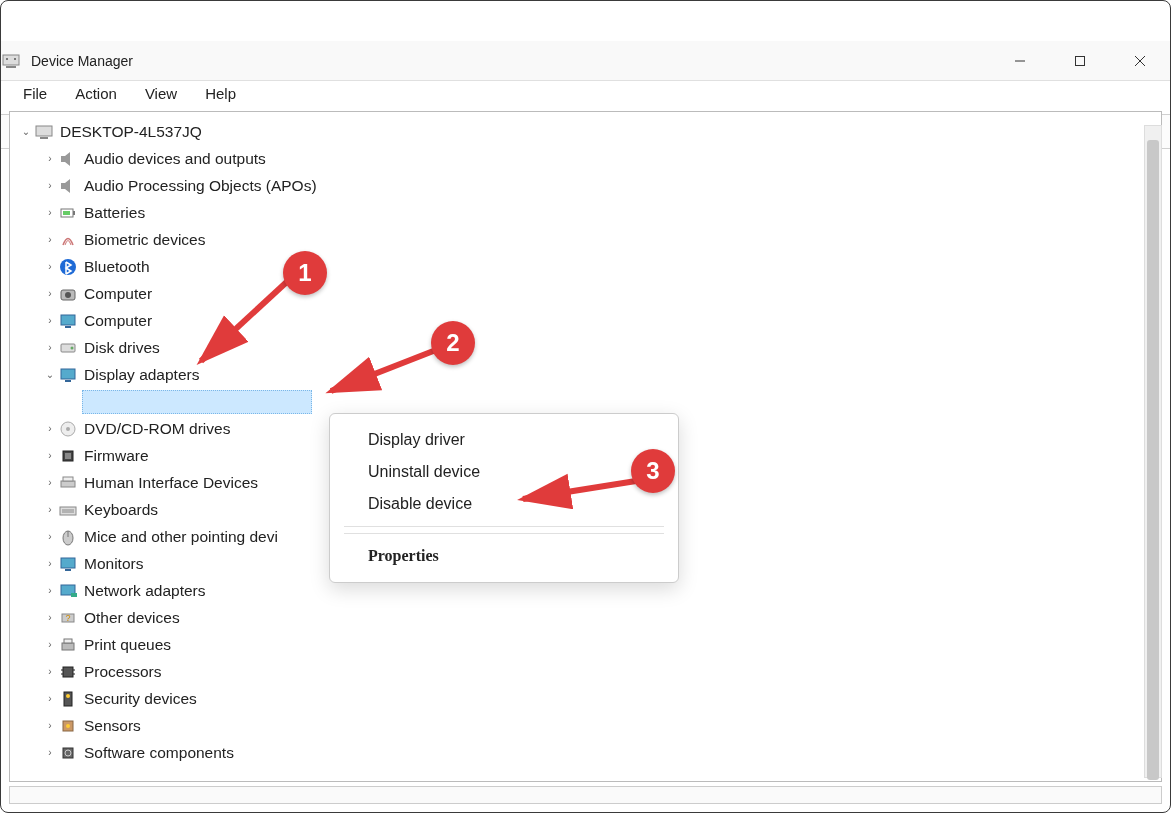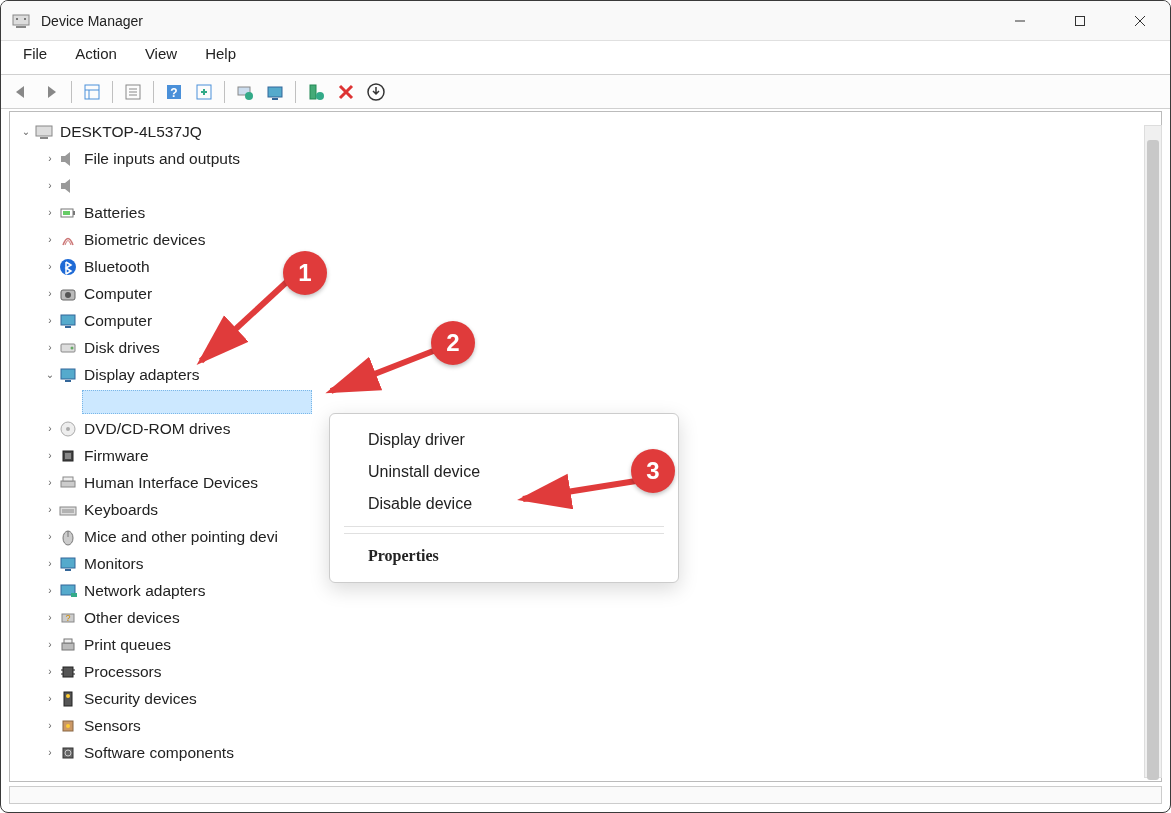--- a/index.html
+++ b/index.html
@@ -12,23 +12,24 @@
     border: 1px solid #3a3a3a;
     border-radius: 8px;
     overflow: hidden;
     position: relative;
   }
   
   .titlebar {
     height: 40px;
     display: flex;
     align-items: center;
-    padding-left: 10px;
+    padding-left: 0;
     border-bottom: 1px solid #e0e0e0;
     background: #f9f9f9;
+    margin-top: 40px;
   }
   .titlebar .app-icon {
     width: 20px; height: 20px;
     margin-right: 10px;
   }
   .titlebar .title { font-size: 14px; color: #222; }
   .win-controls {
     margin-left: auto;
     display: flex;
     height: 100%;
@@ -326,29 +327,30 @@
       <span>DESKTOP-4L537JQ</span>
     </div>
     <div id="tree-nodes">
         <div class="tree-row level-1">
           <span class="expander">›</span>
           <span class="node-icon">
             <svg viewBox="0 0 20 20">
               <path d="M3 7 L7 7 L12 3 L12 17 L7 13 L3 13 Z" fill="#999"></path>
             </svg>
           </span>
-          <span>File inputs and outputs</span>
+          <span>Audio devices and outputs</span>
         </div>
         <div class="tree-row level-1">
           <span class="expander">›</span>
           <span class="node-icon">
             <svg viewBox="0 0 20 20">
               <path d="M3 7 L7 7 L12 3 L12 17 L7 13 L3 13 Z" fill="#999"></path>
             </svg>
           </span>
+          <span>Audio Processing Objects (APOs)</span>
         </div>
         <div class="tree-row level-1">
           <span class="expander">›</span>
           <span class="node-icon">
             <svg viewBox="0 0 20 20">
               <rect x="3" y="6" width="12" height="8" fill="none" stroke="#777"></rect>
               <rect x="15" y="8" width="2" height="4" fill="#777"></rect>
               <rect x="5" y="8" width="7" height="4" fill="#6c6"></rect>
             </svg>
           </span>

